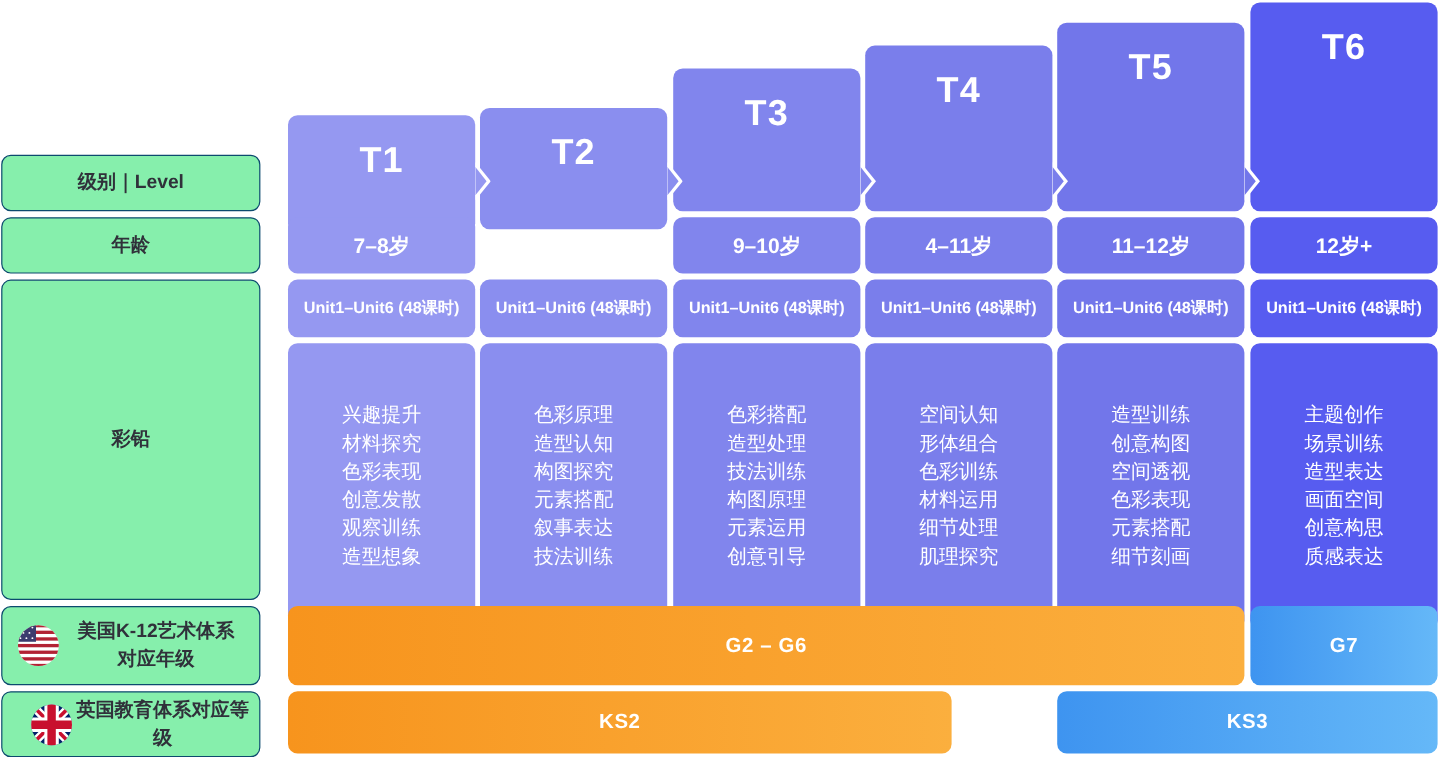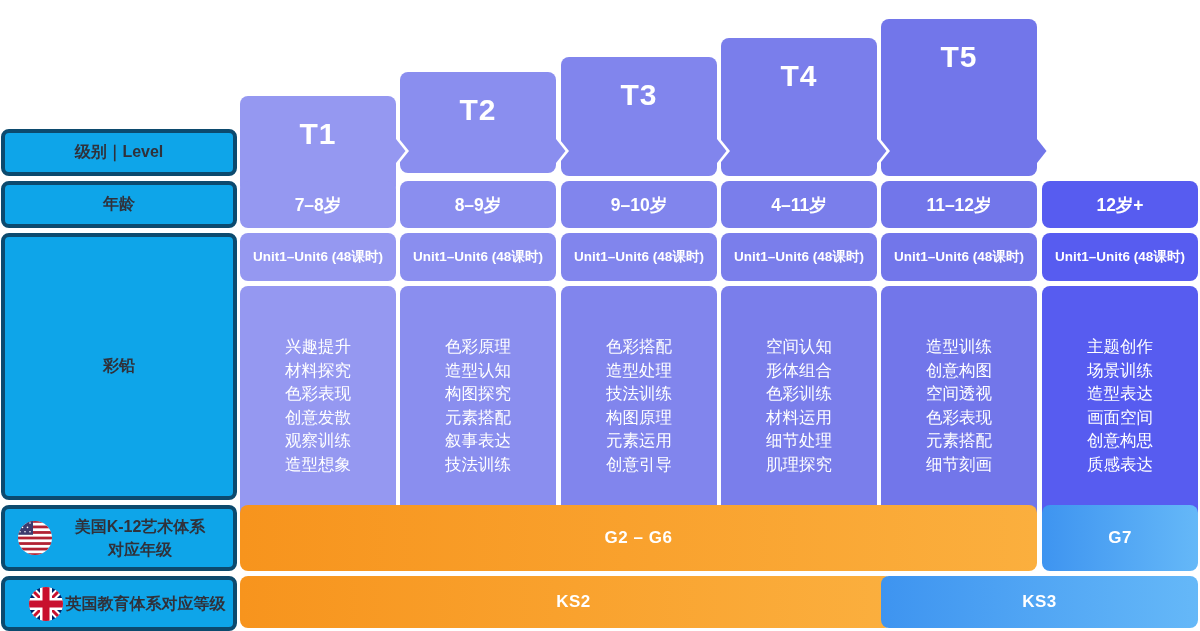--- a/index.html
+++ b/index.html
@@ -1,36 +1,36 @@
 <!DOCTYPE html>
 <html style="--orange-start: #F7941D; --orange-end: #FBAF3E; --blue-start: #3E94F0; --blue-end: #65B8F8; --label-bg: #F5F5F7; --label-text: #30313A;"><head>
 <meta charset="utf-8">
 <style>
   html,body{margin:0;padding:0;background:#fff;}
   body{font-family:"Liberation Sans","DejaVu Sans",sans-serif;}
   #stage{position:relative;width:1200px;height:631px;background:#fff;overflow:hidden;}
 
   
-  .lbl{position:absolute;left:1px;width:236px;background:#0ea5e9;border:4px solid #0c4a6e;
+  .lbl{position:absolute;left:1px;width:216px;background:#86efac;border:1px solid #0c4a6e;
        border-radius:8px;box-sizing:border-box;display:flex;align-items:center;justify-content:center;
        color:#30313A;font-weight:700;font-size:16px;}
   .lbl-level{top:129px;height:47px;}
   .lbl-age{top:181px;height:47px;}
   .lbl-subject{top:233px;height:267px;}
   .lbl-us{top:505px;height:66px;justify-content:flex-start;padding-left:12px;}
   .lbl-uk{top:576px;height:55px;justify-content:flex-start;padding-left:23px;}
   .flag{width:36px;height:36px;flex:0 0 36px;}
   .lbl-text{flex:1;text-align:center;line-height:23px;padding-right:6px;}
 
   
   .col{position:absolute;top:0;width:156px;height:631px;}
   .cell{position:absolute;left:0;width:100%;background:var(--c,#8A8EEF);border-radius:8px;
         box-sizing:border-box;color:#fff;}
   .header{text-align:center;padding-top:21px;font-size:30px;font-weight:800;letter-spacing:1px;}
-  .h0{top:96px;height:98px;} .h1{top:72px;height:101px;} .h2{top:57px;height:119px;}
+  .h0{top:96px;height:98px;} .h1{top:90px;height:101px;} .h2{top:57px;height:119px;}
   .h3{top:38px;height:138px;} .h4{top:19px;height:157px;} .h5{top:2px;height:174px;}
   .age{top:181px;height:47px;display:flex;align-items:center;justify-content:center;
        font-size:17.5px;font-weight:700;}
   .unit{top:233px;height:48px;display:flex;align-items:center;justify-content:center;
         font-size:13.5px;font-weight:600;white-space:nowrap;}
   .topics{top:286px;height:239px;display:flex;flex-direction:column;align-items:center;
           justify-content:center;font-size:16.5px;font-weight:500;}
   .topic{line-height:23.5px;}
 
   
@@ -40,21 +40,21 @@
   .arrow .aw{left:0;top:0;width:13px;height:32px;background:#fff;}
   .arrow .ac{left:0;top:4px;width:9.5px;height:24px;background:var(--c,#8A8EEF);}
 
   
   .bar{position:absolute;border-radius:8px;display:flex;align-items:center;justify-content:center;
        color:#fff;font-size:17px;font-weight:600;letter-spacing:.5px;}
   .bar-orange{background:linear-gradient(90deg,var(--orange-start,#F7941D),var(--orange-end,#FBAF3E));}
   .bar-blue{background:linear-gradient(90deg,var(--blue-start,#3E94F0),var(--blue-end,#65B8F8));}
   .bar-g26{left:240px;top:505px;width:797px;height:66px;}
   .bar-g7{left:1042px;top:505px;width:156px;height:66px;}
-  .bar-ks2{left:240px;top:576px;width:637px;height:52px;padding-left:15px;}
+  .bar-ks2{left:240px;top:576px;width:553px;height:52px;}
   .bar-ks3{left:881px;top:576px;width:317px;height:52px;}
 
   .c0{left:240px;} .c1{left:400px;} .c2{left:561px;} .c3{left:721px;} .c4{left:881px;} .c5{left:1042px;}
 </style>
 </head>
 <body>
 
 <div id="stage">
 
   <div class="lbl lbl-level">
@@ -137,23 +137,20 @@
       <div class="topic">造型想象</div>
     </div>
     <div class="arrow">
         <i class="aw"></i>
         <i class="ac"></i>
       </div>
   </div>
 
   <div class="col c1" style="--c: #8A8EEF;">
     <div class="cell header h1"><span>T2</span></div>
-    <div class="cell age">
-        <span>8–9岁</span>
-      </div>
     <div class="cell unit">
         <span>Unit1–Unit6 (48课时)</span>
       </div>
     <div class="cell topics">
       <div class="topic">色彩原理</div>
       <div class="topic">造型认知</div>
       <div class="topic">构图探究</div>
       <div class="topic">元素搭配</div>
       <div class="topic">叙事表达</div>
       <div class="topic">技法训练</div>
@@ -224,20 +221,21 @@
       <div class="topic">元素搭配</div>
       <div class="topic">细节刻画</div>
     </div>
     <div class="arrow">
         <i class="aw"></i>
         <i class="ac"></i>
       </div>
   </div>
 
   <div class="col c5" style="--c: #575CF0;">
+    <div class="cell header h5"><span>T6</span></div>
     <div class="cell age">
         <span>12岁+</span>
       </div>
     <div class="cell unit">
         <span>Unit1–Unit6 (48课时)</span>
       </div>
     <div class="cell topics">
       <div class="topic">主题创作</div>
       <div class="topic">场景训练</div>
       <div class="topic">造型表达</div>

